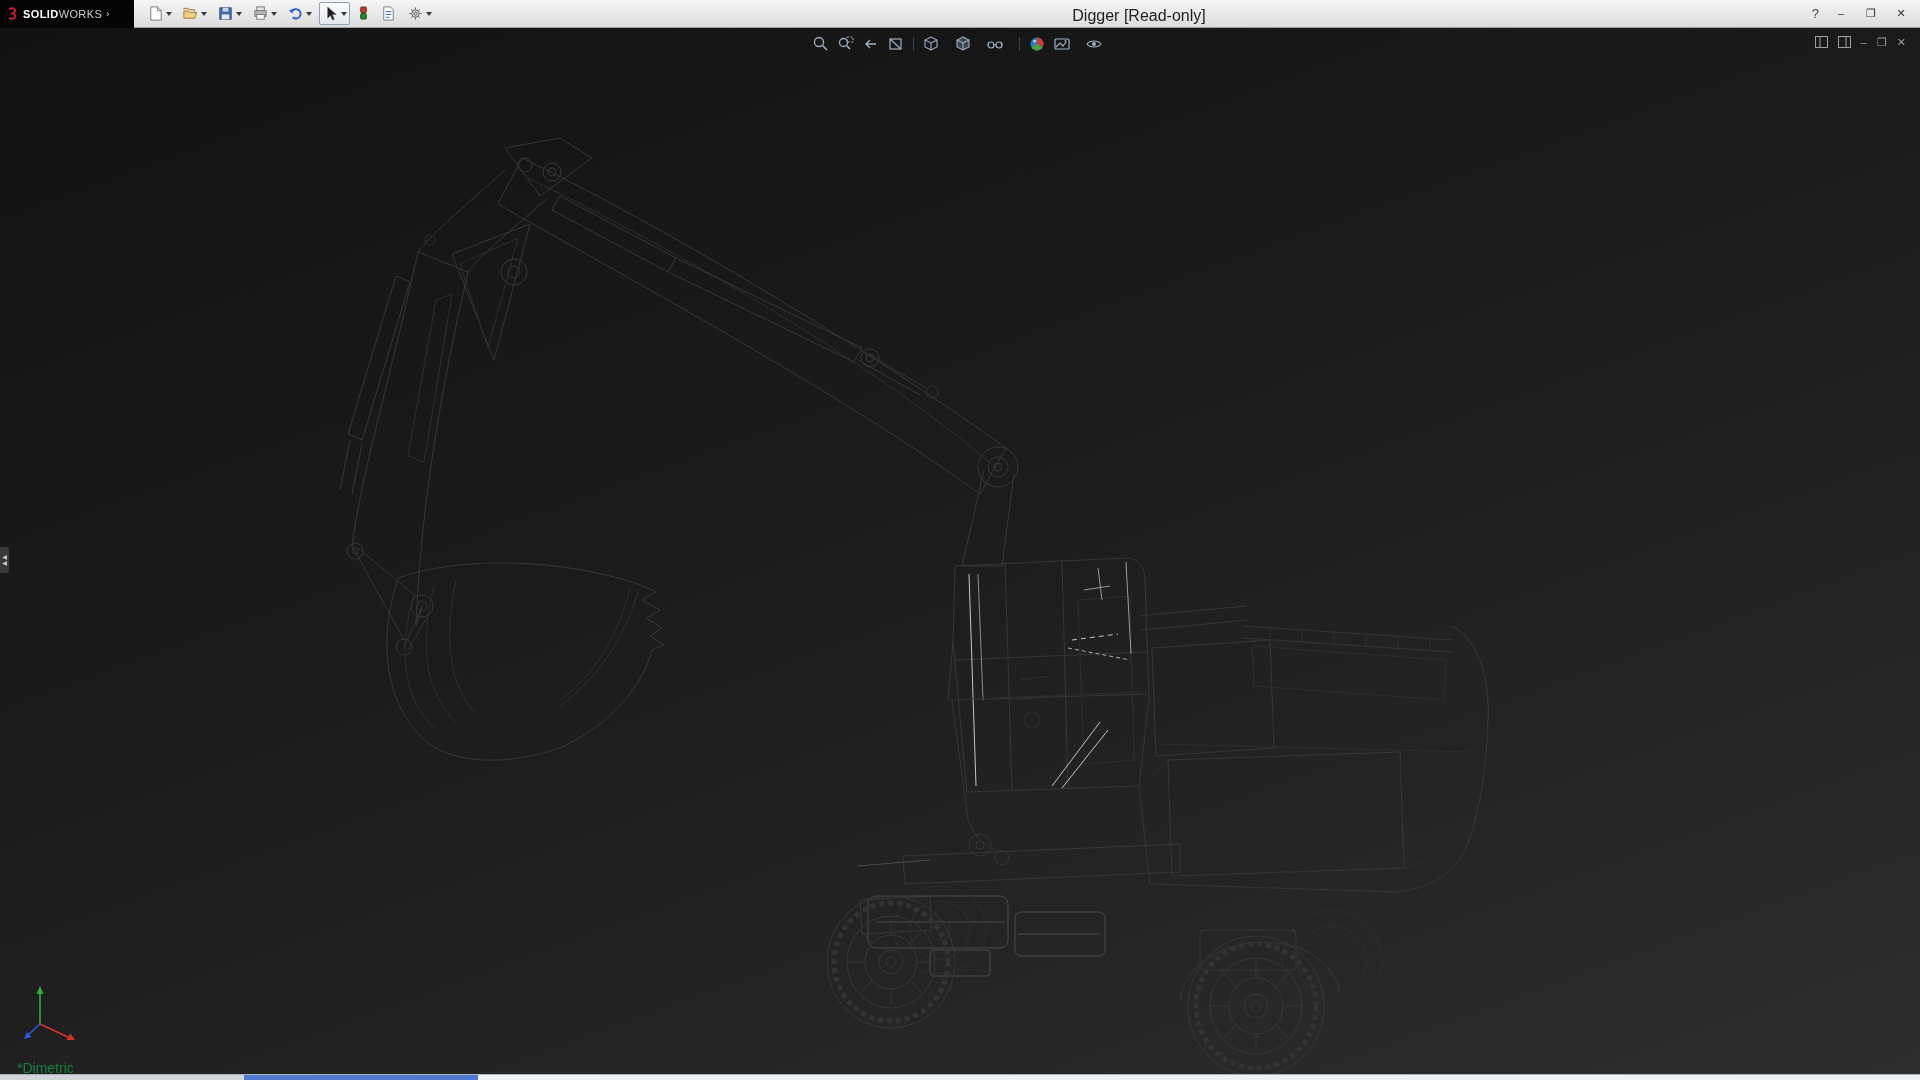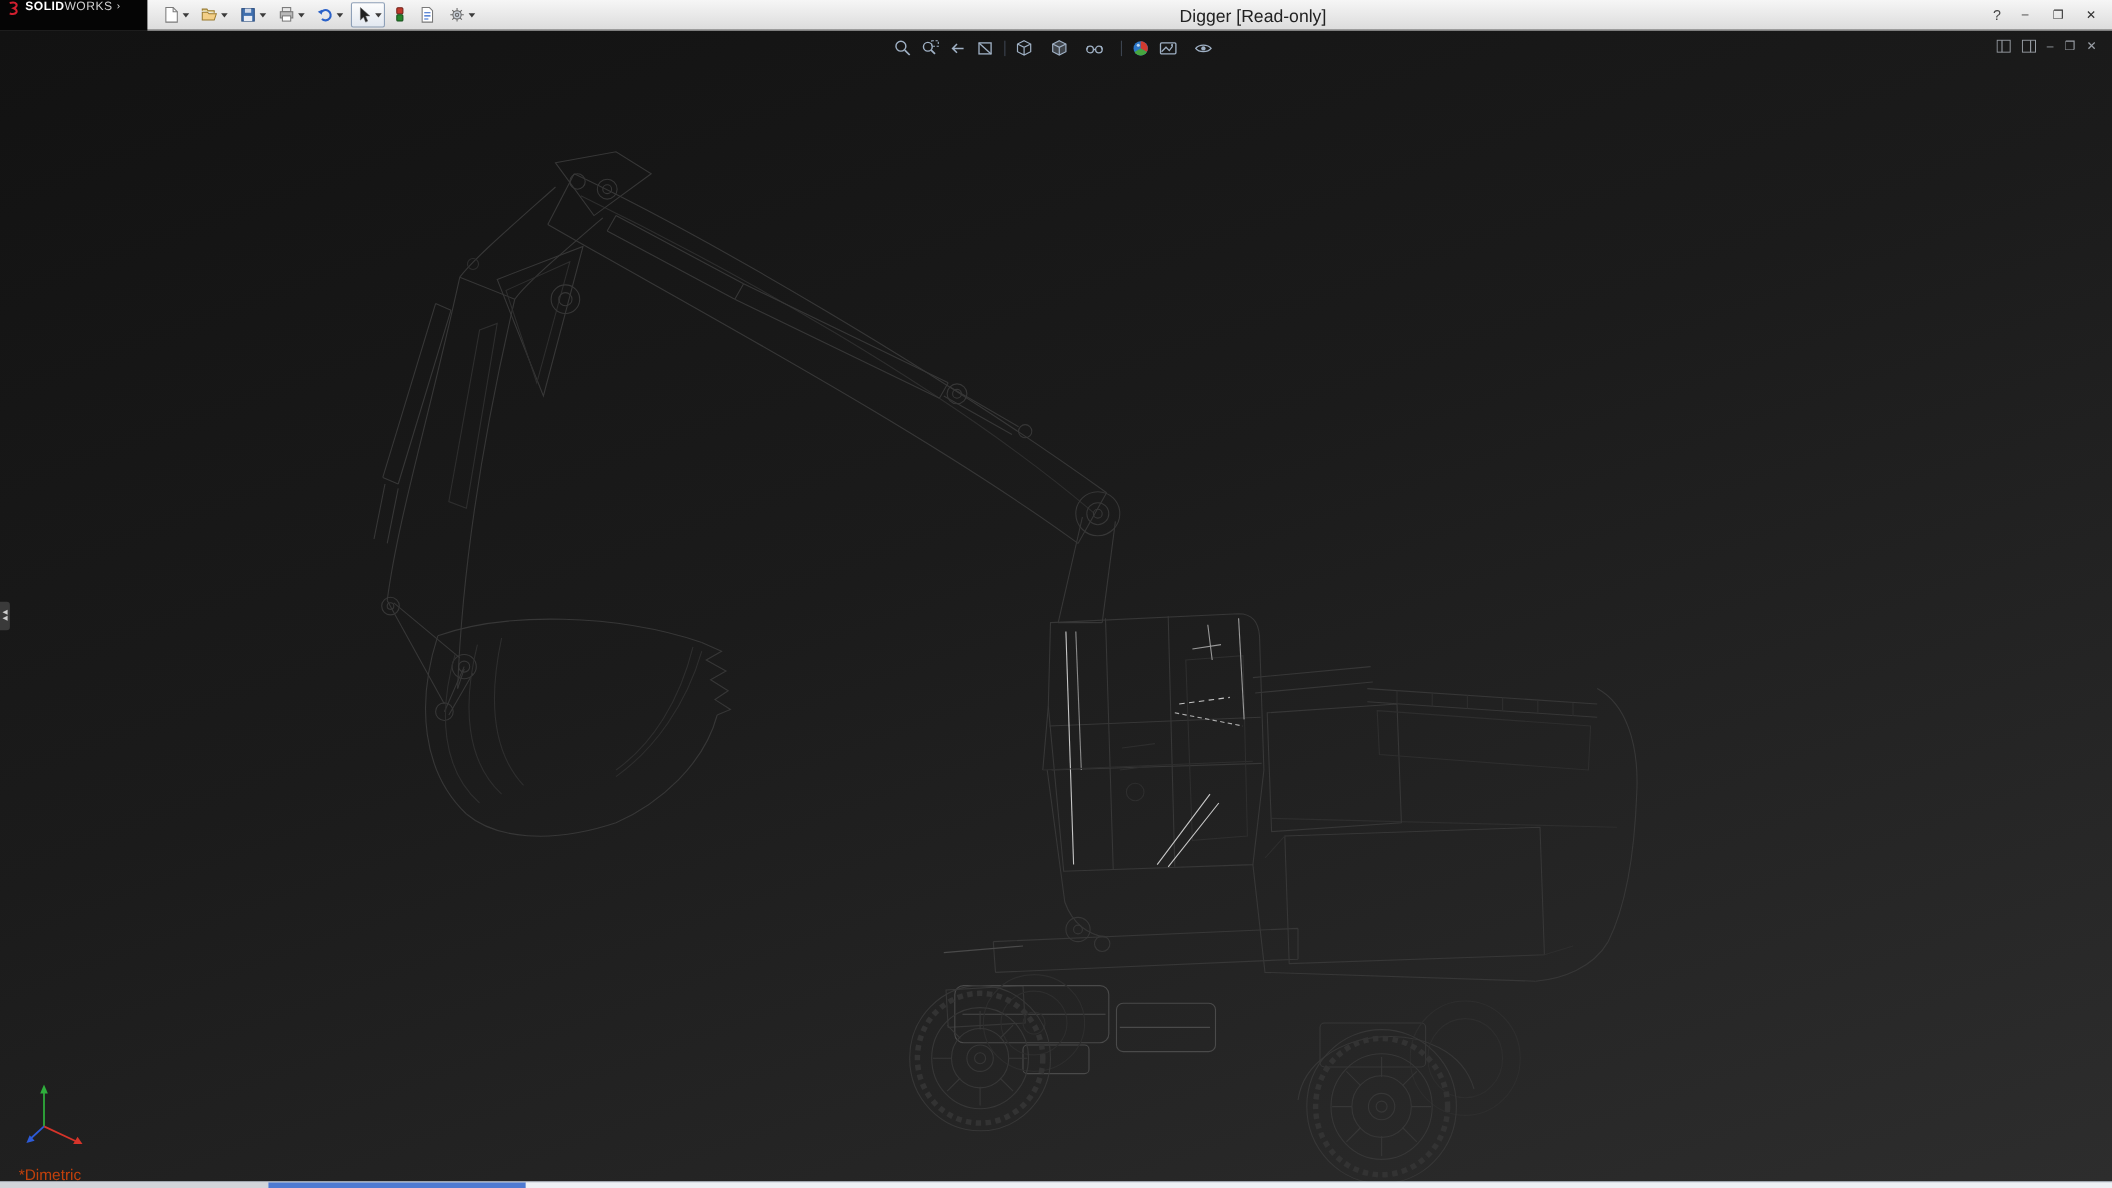--- a/index.html
+++ b/index.html
@@ -12,21 +12,21 @@
   *{box-sizing:border-box; margin:0; padding:0;}
   html,body{width:1920px;height:1080px;overflow:hidden;background:#000;
     font-family:"Liberation Sans","DejaVu Sans",sans-serif;}
   .stage{position:relative;width:1920px;height:1080px;}
 
   
   .titlebar{position:absolute;top:0;left:0;right:0;height:28px;z-index:20;
     background:linear-gradient(var(--titlebar-top),var(--titlebar-bottom));
     border-bottom:1px solid var(--titlebar-border);
     display:flex;align-items:center;}
-  .logo-block{height:28px;width:134px;background:#050505;display:flex;align-items:flex-start;
+  .logo-block{height:28px;width:134px;background:#050505;display:flex;align-items:center;
     padding-left:6px;gap:2px;flex:0 0 auto;}
   .brand{font-size:11px;letter-spacing:.4px;white-space:nowrap;}
   .brand .bp{color:#fff;font-weight:bold;}
   .brand .bs{color:#cfcfcf;font-weight:normal;}
   .logo-expander{color:#e8e8e8;font-size:9px;margin-left:2px;cursor:pointer;}
   .toolbar{display:flex;align-items:center;gap:4px;margin-left:10px;}
   .tb-btn{display:flex;align-items:center;gap:1px;padding:2px 2px;border:1px solid transparent;
     border-radius:2px;cursor:pointer;}
   .tb-btn.active{border:1px solid #8ea0b8;background:linear-gradient(#fdfdfd,#e2e8f0);}
   .dd{width:0;height:0;border-left:3px solid transparent;border-right:3px solid transparent;
@@ -59,21 +59,21 @@
   
   .mdi{position:absolute;top:36px;right:14px;z-index:6;display:flex;align-items:center;gap:10px;}
   .mdi-btn{color:#9a9fa6;font-size:11px;line-height:1;cursor:pointer;display:flex;align-items:center;}
   .mdi svg{display:block;}
 
   
   .collapse-tab{position:absolute;left:0;top:547px;width:9px;height:26px;z-index:6;
     background:#3a3a3a;border-radius:0 3px 3px 0;display:flex;flex-direction:column;
     align-items:center;justify-content:center;cursor:pointer;color:#cfcfcf;font-size:6px;line-height:6px;}
   .triad{position:absolute;left:18px;top:980px;z-index:6;}
-  .orientation-label{position:absolute;left:17px;top:1060px;z-index:6;font-size:14px;color:#c2410c;}
+  .orientation-label{position:absolute;left:17px;top:1060px;z-index:6;font-size:14px;color:#15803d;}
 
   
   .taskbar{position:absolute;left:0;right:0;bottom:0;height:6px;z-index:20;background:#e9ecf0;
     border-top:1px solid #aab2bd;display:flex;}
   .tb-seg-left{width:244px;height:100%;background:#d2d5da;}
   .tb-seg-blue{width:234px;height:100%;background:var(--taskbar-accent);}
   .tb-seg-rest{flex:1;height:100%;background:#eef1f5;}
 </style>
 </head>
 <body>

